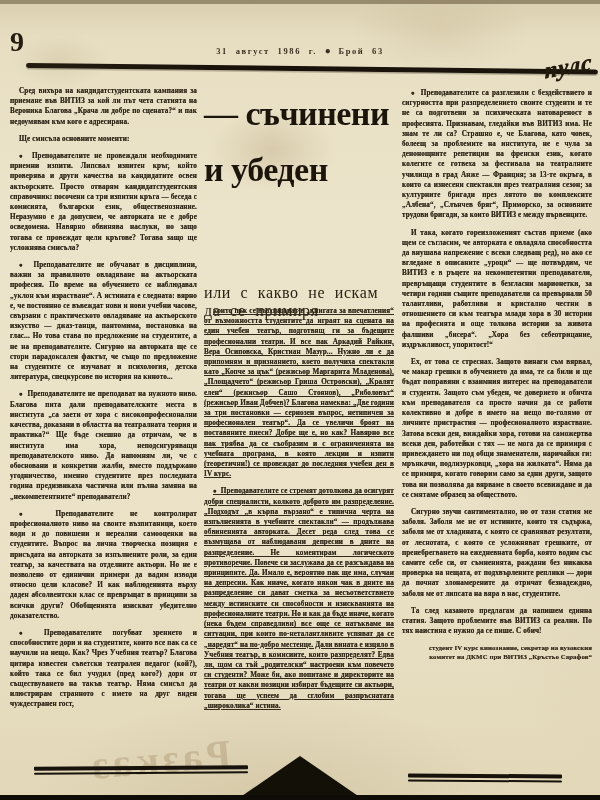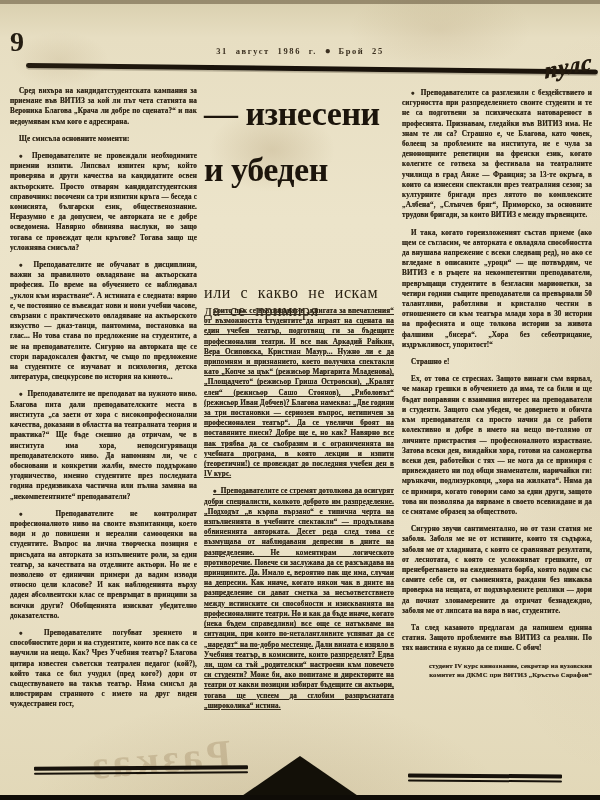--- a/index.html
+++ b/index.html
@@ -88,27 +88,27 @@
 </head>
 <body>
 
 <div class="paper">
   <div class="edge-top"></div>
 
   <div class="page-num">9</div>
   <div class="dateline">
     <span>31 август 1986 г.</span>
     <span class="dot">●</span>
-    <span>Брой 25</span>
+    <span>Брой 63</span>
   </div>
   <div class="rule-main"></div>
   <div class="logo-script">пулс</div>
 
   <div class="title">
-    <div class="title-line">— изнесени</div>
+    <div class="title-line">— съчинени</div>
     <div class="title-line">и убеден</div>
   </div>
   <div class="subtitle">или с какво не искам да се примиря</div>
 
   <div class="col col-left">
       <p>Сред вихъра на кандидатстудентската кампания за приемане във ВИТИЗ за кой ли път чета статията на Вероника Благова „Крача ли добре по сцената?“ и пак недоумявам към кого е адресирана.</p>
       <p>Ще смисъла основните моменти:</p>
       <p><span class="b">● </span>Преподавателите не провеждали необходимите приемни изпити. Липсвал изпитен кръг, който проверява и други качества на кандидатите освен актьорските. Просто отварям кандидатстудентския справочник: посочени са три изпитни кръга — беседа с комисията, български език, общественознание. Неразумно е да допуснем, че авторката не е добре осведомена. Навярно обвинява наслуки, но защо тогава се провеждат цели кръгове? Тогава защо ще усложнява смисъла?</p>
       <p><span class="b">● </span>Преподавателите не обучават в дисциплини, важни за правилното овладяване на актьорската професия. По време на обучението се наблюдавал „уклон към израстване“. А истината е следната: вярно е, че постоянно се въвеждат нови и нови учебни часове, свързани с практическото овладяване на актьорското изкуство — джаз-танци, пантомима, постановка на глас... Но това става по предложение на студентите, а не на преподавателите. Сигурно на авторката ще се стори парадоксален фактът, че също по предложение на студентите се изучават и психология, детска литература, спецкурсове по история на киното...</p>
       <p><span class="b">● </span>Преподавателите не преподават на нужното ниво. Благова пита дали преподавателските места в института „са заети от хора с високопрофесионални качества, доказани в областта на театралната теория и практика?“ Ще бъде смешно да отричам, че в института има хора, неподсигуряващи преподавателското ниво. Да напомням ли, че с обосновани и конкретни жалби, вместо поддържано угодничество, именно студентите през последната година предизвикаха частична или пълна замяна на „некомпетентните“ преподаватели?</p>
@@ -116,21 +116,20 @@
       <p><span class="b">● </span>Преподавателите погубват зрението и способностите дори и на студентите, които все пак са се научили на нещо. Как? Чрез Учебния театър? Благова цитира известен съветски театрален педагог (кой?), който така се бил учудил (пред кого?) дори от съществуването на такъв театър. Няма смисъл да илюстрирам странното с името на друг виден чуждестранен гост,</p>
     </div>
   <div class="col col-mid">
       <p>които пък се възхищават в „книгата за впечатления“ от възможността студентите да играят на сцената на един учебен театър, подготвящ ги за бъдещите професионални театри. И все пак Аркадий Райкин, Вера Осиповска, Кристиан Мазур... Нужно ли е да припомням и признанието, което получиха спектакли като „Копче за цък“ (режисьор Маргарита Младенова), „Площадчето“ (режисьор Гриша Островски), „Кралят елен“ (режисьор Сашо Стоянов), „Риболовът“ (режисьор Иван Добчев)? Благова намеква: „Две години за три постановки — сериозен въпрос, нетипичен за професионален театър“. Да се увеличи броят на поставяните пиеси? Добре ще е, но как? Навярно все пак трябва да се съобразим и с ограниченията на учебната програма, в която лекции и изпити (теоретични!) се провеждат до последния учебен ден в IV курс.</p>
       <p><span class="b">● </span>Преподавателите се стремят дотолкова да осигурят добри специалисти, колкото доброто им разпределение. „Подходът „в кърпа вързано“ е типична черта на изпълненията в учебните спектакли“ — продължава обвиненията авторката. Десет реда след това се възмущава от наблюдавани депресии в дните на разпределение. Не коментирам логическото противоречие. Повече си заслужава да се разсъждава на принципите. Да. Имало е, вероятно пак ще има, случаи на депресии. Как иначе, когато някои чак в дните на разпределение си дават сметка за несъответствието между истинските си способности и изискванията на професионалните театри. Но и как да бъде иначе, когато (нека бъдем справедливи) все още се натъкваме на ситуации, при които по-неталантливите успяват да се „наредят“ на по-добро местенце. Дали вината е изцяло в Учебния театър, в комисиите, които разпределят? Едва ли, щом са тъй „родителски“ настроени към повечето си студенти? Може би, ако попитаме и директорите на театри от какви позиции избират бъдещите си актьори, тогава ще успеем да сглобим разпръснатата „широколика“ истина.</p>
     </div>
   <div class="col col-right">
     <div>
         <p><span class="b">● </span>Преподавателите са разглезили с бездействието и сигурността при разпределението своите студенти и те не са подготвени за психическата натовареност в професията. Признавам, гледайки във ВИТИЗ има. Не знам те ли са? Страшно е, че Благова, като човек, болеещ за проблемите на института, не е чула за денонощните репетиции на френски език, когато колегите се готвеха за фестивала на театралните училища в град Анже — Франция; за 13-те окръга, в които са изнесени спектакли през театралния сезон; за културните бригади през лятото по комплексите „Албена“, „Слънчев бряг“, Приморско, за основните трудови бригади, за които ВИТИЗ е между първенците.</p>
         <p>И така, когато гореизложеният състав приеме (ако щем се съгласим, че авторката е овладяла способността да внушава напрежение с всеки следващ ред), но ако се вгледаме в описаните „уроци“ — ще потвърдим, че ВИТИЗ е в ръцете на некомпетентни преподаватели, превръщащи студентите в безгласни марионетки, за четири години същите преподаватели са превърнали 50 талантливи, работливи и кристално честни в отношението си към театъра млади хора в 30 истории на професията и още толкова истории за живота фалшиви „бисера“. „Хора без себеотрицание, издръжливост, упоритост!“</p>
-        <p>Страшно е!</p>
         <p>Ех, от това се стреснах. Защото винаги съм вярвал, че макар грешки в обучението да има, те са били и ще бъдат поправяни с взаимния интерес на преподаватели и студенти. Защото съм убеден, че доверието и обичта към преподавателя са просто начин да се работи колективно и добре в името на нещо по-голямо от личните пристрастия — професионалното израстване. Затова всеки ден, виждайки хора, готови на саможертва всеки ден, работейки с тях — не мога да се примиря с привеждането ни под общи знаменатели, наричайки ги: мрънкачи, подлизурковци, „хора на жилката“. Няма да се примиря, когато говорим само за едни други, защото това ни позволява да вярваме в своето всевиждане и да се смятаме образец за обществото.</p>
         <p>Сигурно звучи сантиментално, но от тази статия ме заболя. Заболя ме не от истините, които тя съдържа, заболя ме от хладината, с която се сравняват резултати, от леснотата, с която се усложняват грешките, от пренебрегването на ежедневната борба, която водим със самите себе си, от съмненията, раждани без никаква проверка на нещата, от подхвърлените реплики — дори да почнат злонамерените да отричат безнадеждно, заболя ме от липсата на вяра в нас, студентите.</p>
         <p>Та след казаното предлагам да напишем единна статия. Защото проблемите във ВИТИЗ са реални. По тях наистина е нужно да се пише. С обич!</p>
       </div>
     <div class="sig-byline">студент IV курс кинознание, секретар на вузовския комитет на ДКМС при ВИТИЗ „Кръстьо Сарафов“</div>
   </div>
 
   <div class="ghost">Разказ</div>
   <div class="bars bars-left">
     <div class="bar-a"></div>

